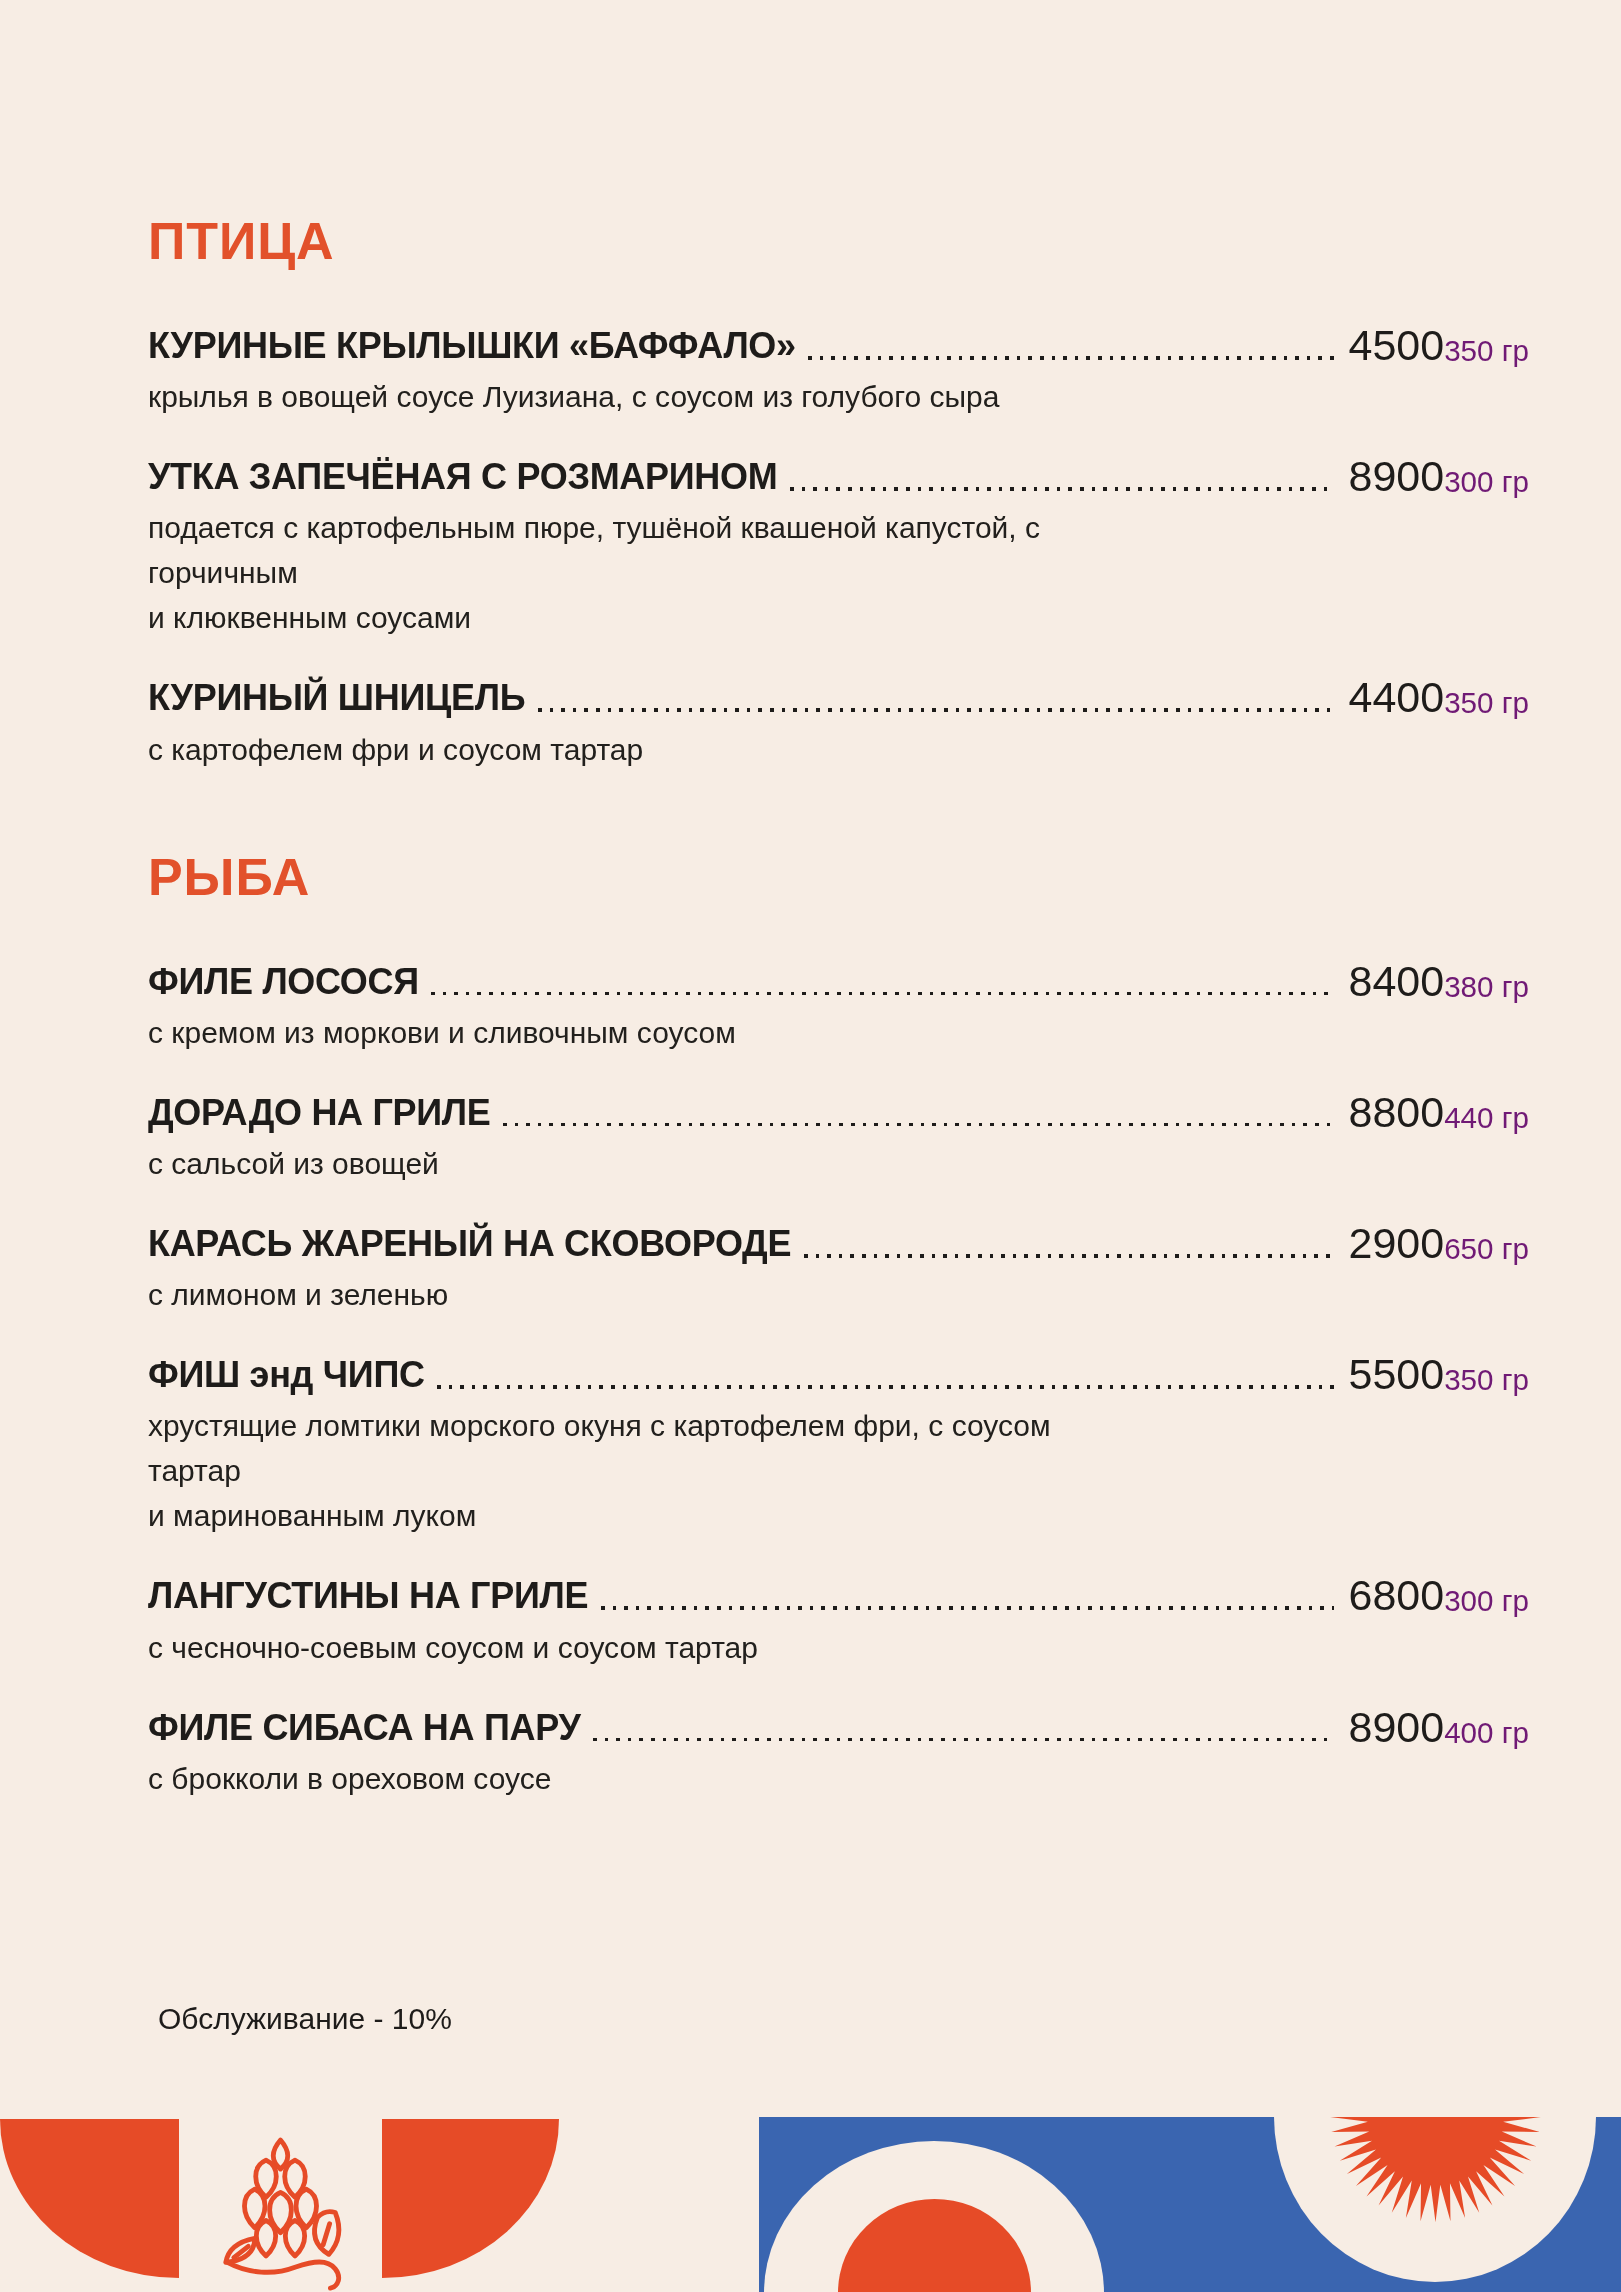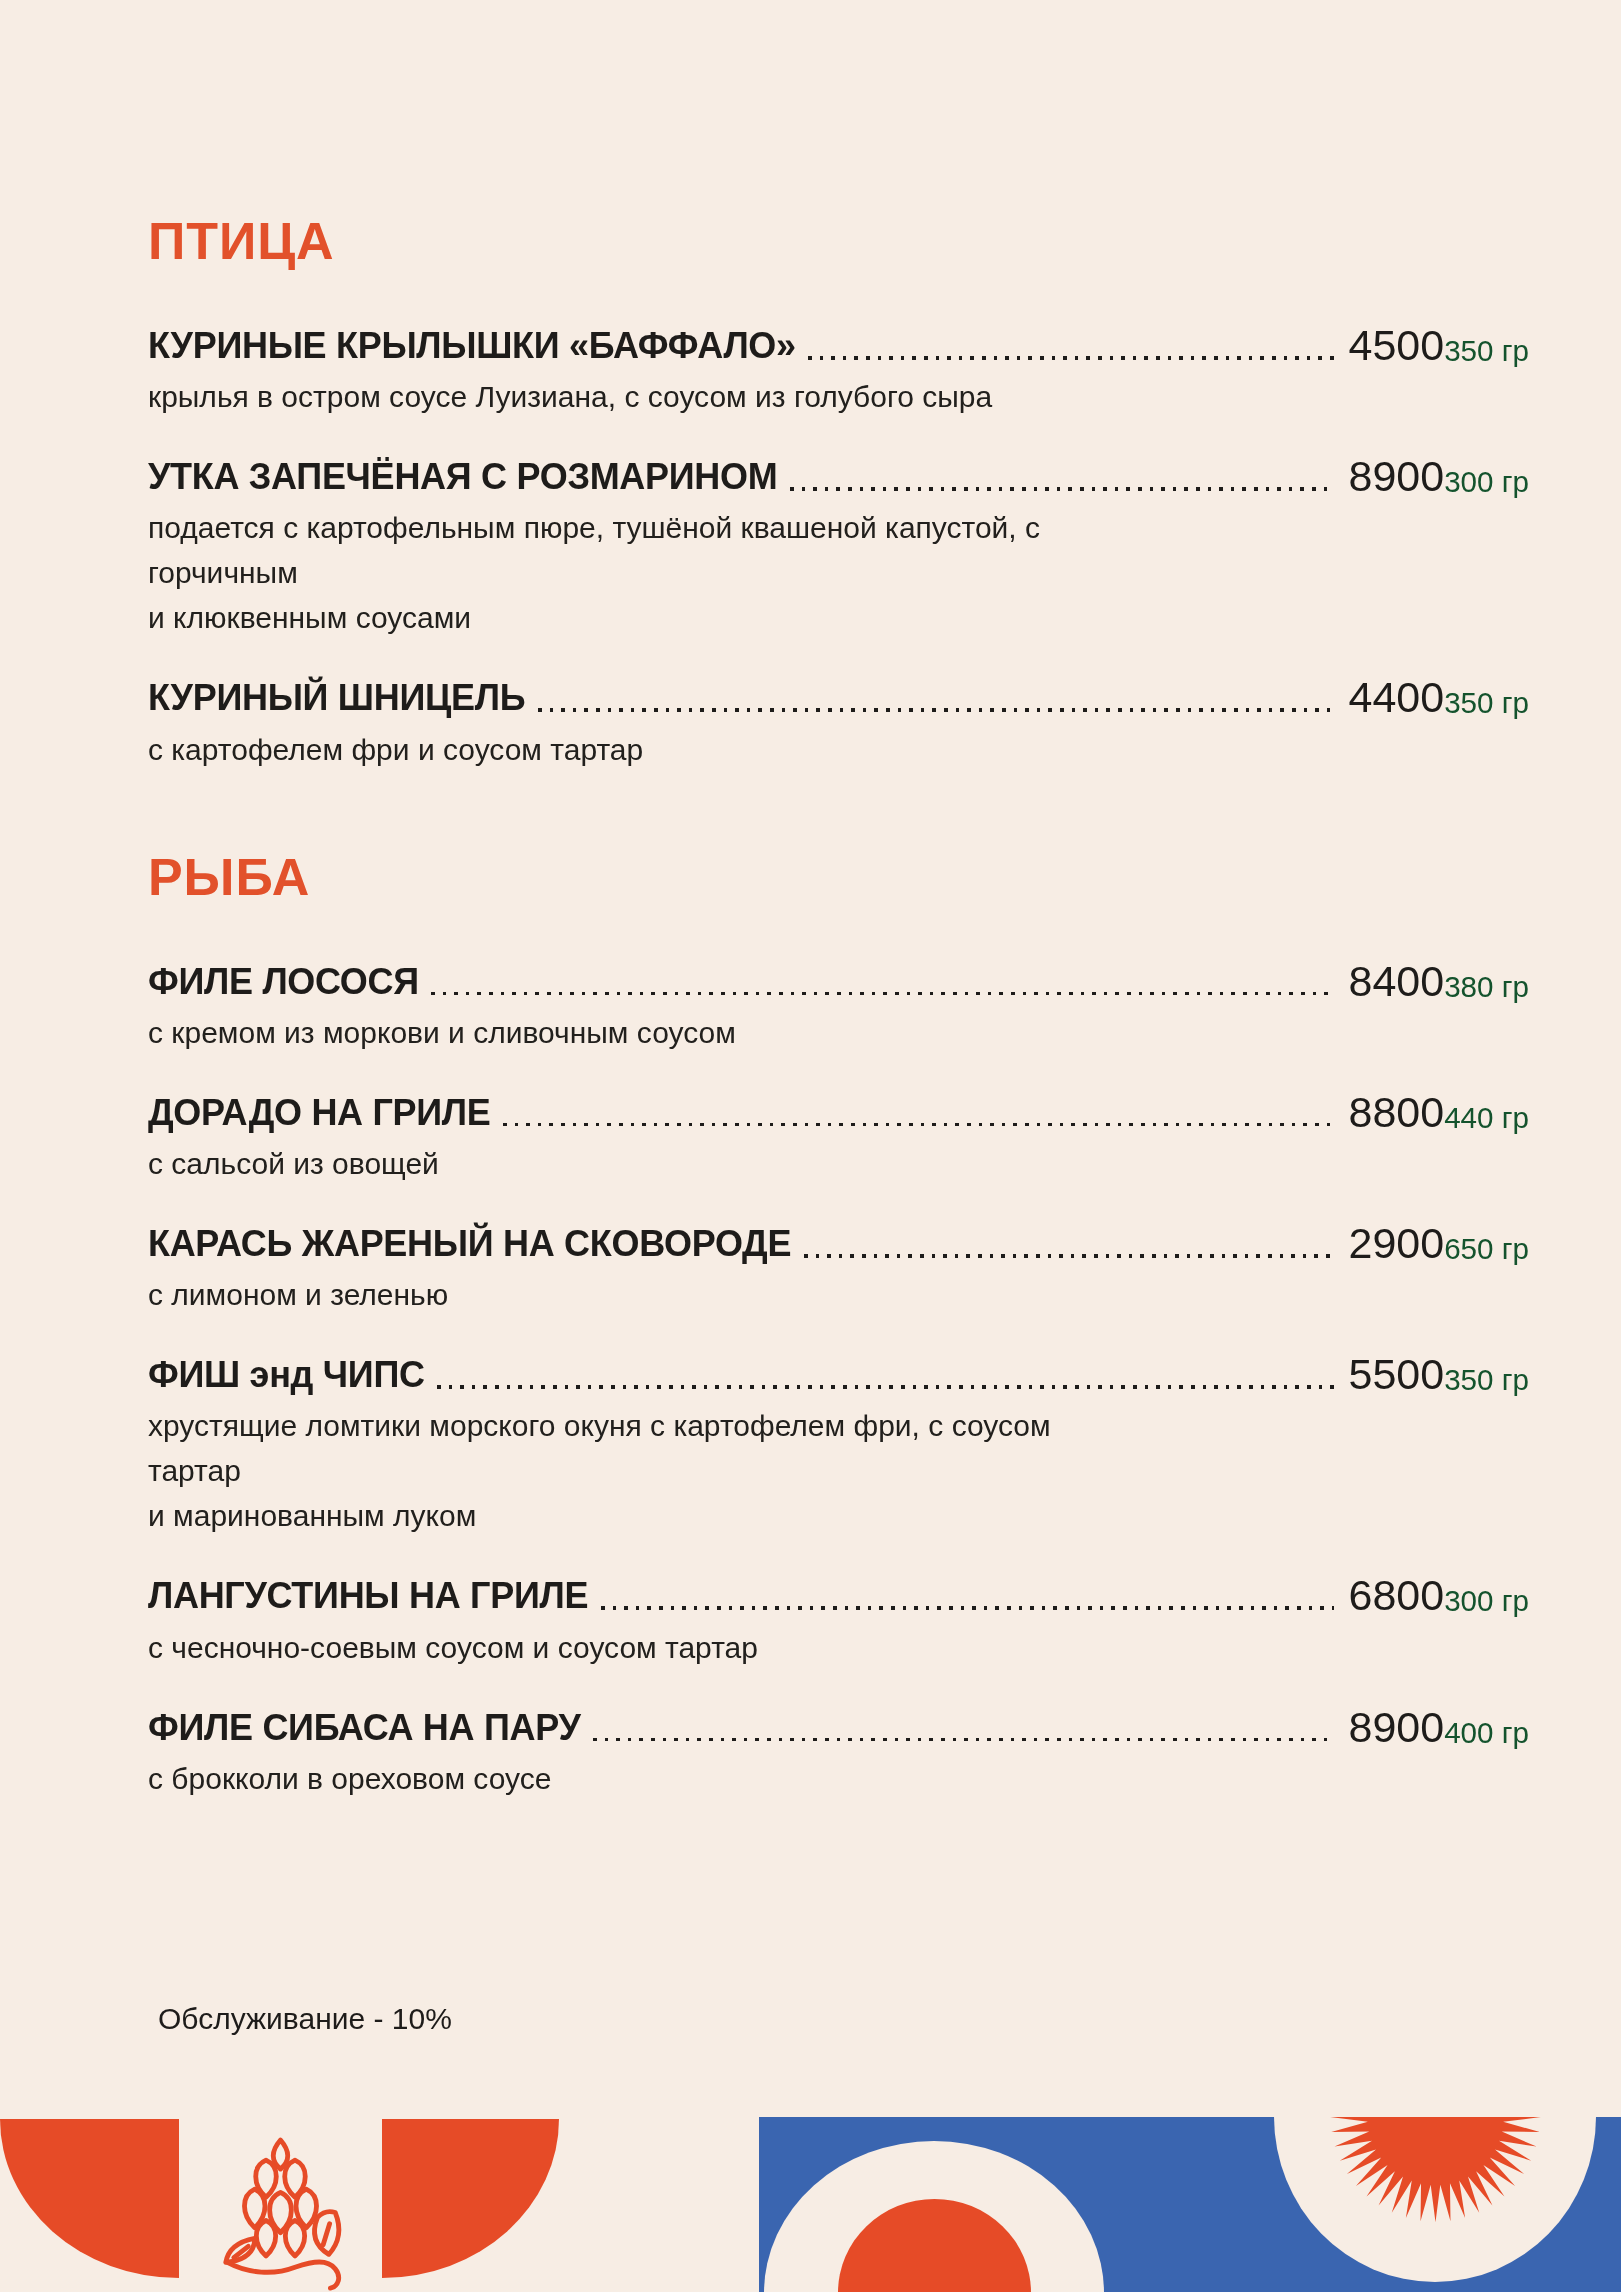--- a/index.html
+++ b/index.html
@@ -30,21 +30,21 @@
   }
   .desc{
     margin:7.2px 0 0 0;font-size:30px;line-height:45px;font-weight:400;
     max-width:949px;white-space:pre-line;color:#22201D;
   }
   .price-col{
     display:flex;flex-direction:row;align-items:flex-end;
     margin-left:12.5px;min-width:107px;
   }
   .price{font-size:43px;line-height:43px;font-weight:400;white-space:nowrap;}
-  .weight{font-size:29.6px;line-height:32px;margin-top:5.4px;font-weight:400;white-space:nowrap;color:#14532d;}
+  .weight{font-size:29.6px;line-height:32px;margin-top:5.4px;font-weight:400;white-space:nowrap;color:#701a75;}
 
   .service{
     position:absolute;left:154px;top:1997px;margin:4px;
     font-size:30px;line-height:36px;font-weight:400;
   }
 
   
   .band{position:absolute;left:0;right:0;bottom:0;height:179px;}
   .fan{position:absolute;background:#E64B27;}
   .fan-left{left:0;top:4.5px;width:179px;height:159px;border-bottom-left-radius:100% 100%;}
@@ -78,21 +78,21 @@
 
     <section>
       <h2 class="sec-title">ПТИЦА</h2>
 
       <div class="item">
         <div class="item-main">
           <div class="name-row">
             <span class="name">КУРИНЫЕ КРЫЛЫШКИ «БАФФАЛО»</span>
             <span class="dots"></span>
           </div>
-          <p class="desc">крылья в остром соусе Луизиана, с соусом из голубого сыра</p>
+          <p class="desc">крылья в овощей соусе Луизиана, с соусом из голубого сыра</p>
         </div>
         <div class="price-col">
           <span class="price">4500</span>
           <span class="weight">350 гр</span>
         </div>
       </div>
 
       <div class="item">
         <div class="item-main">
           <div class="name-row">

